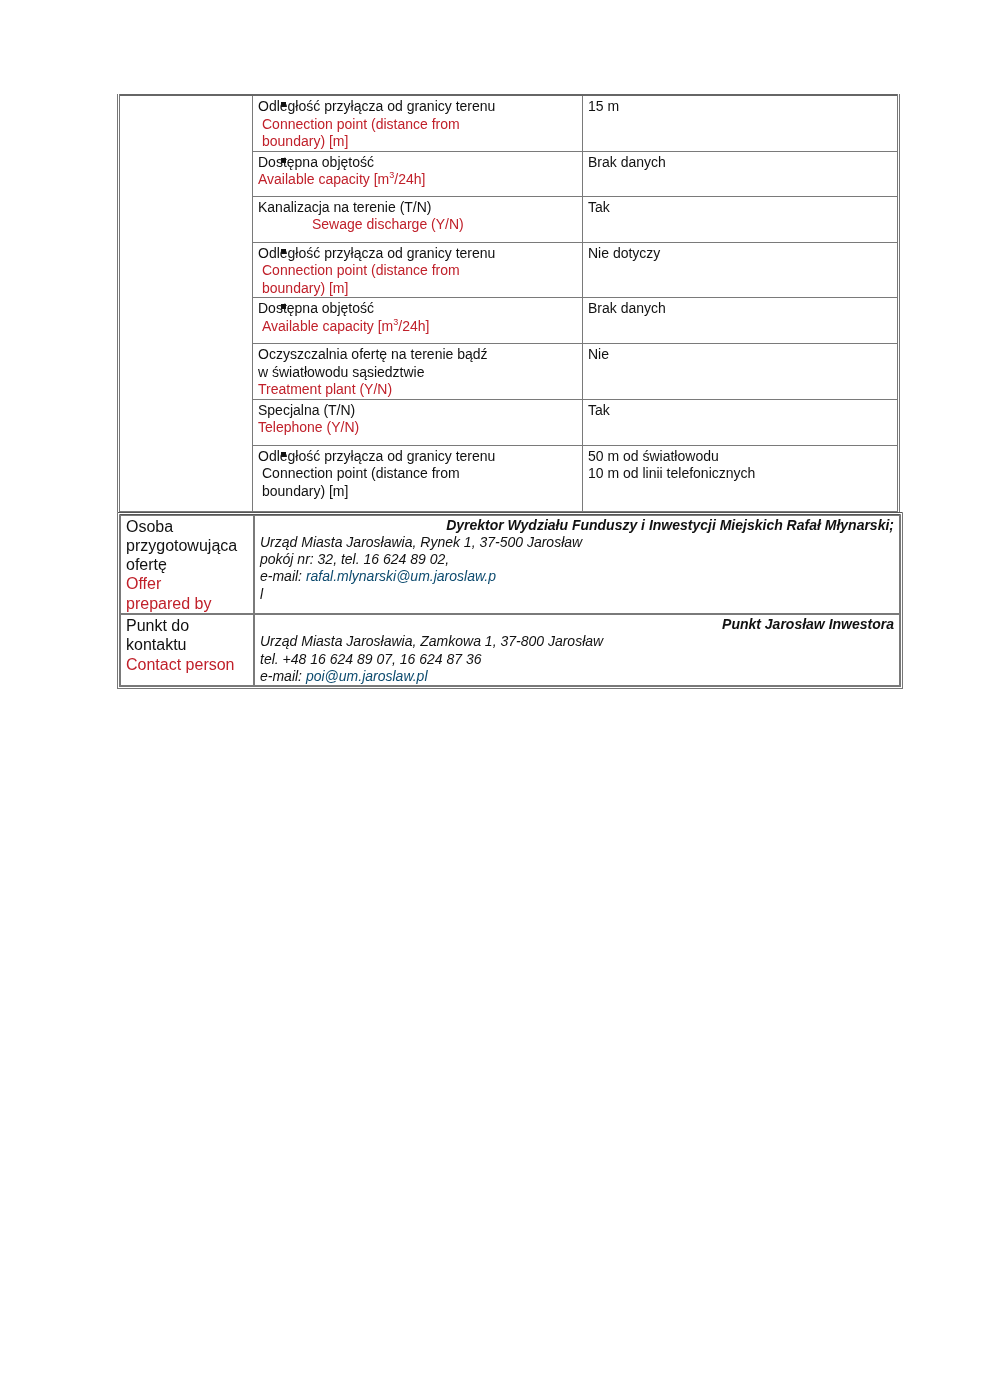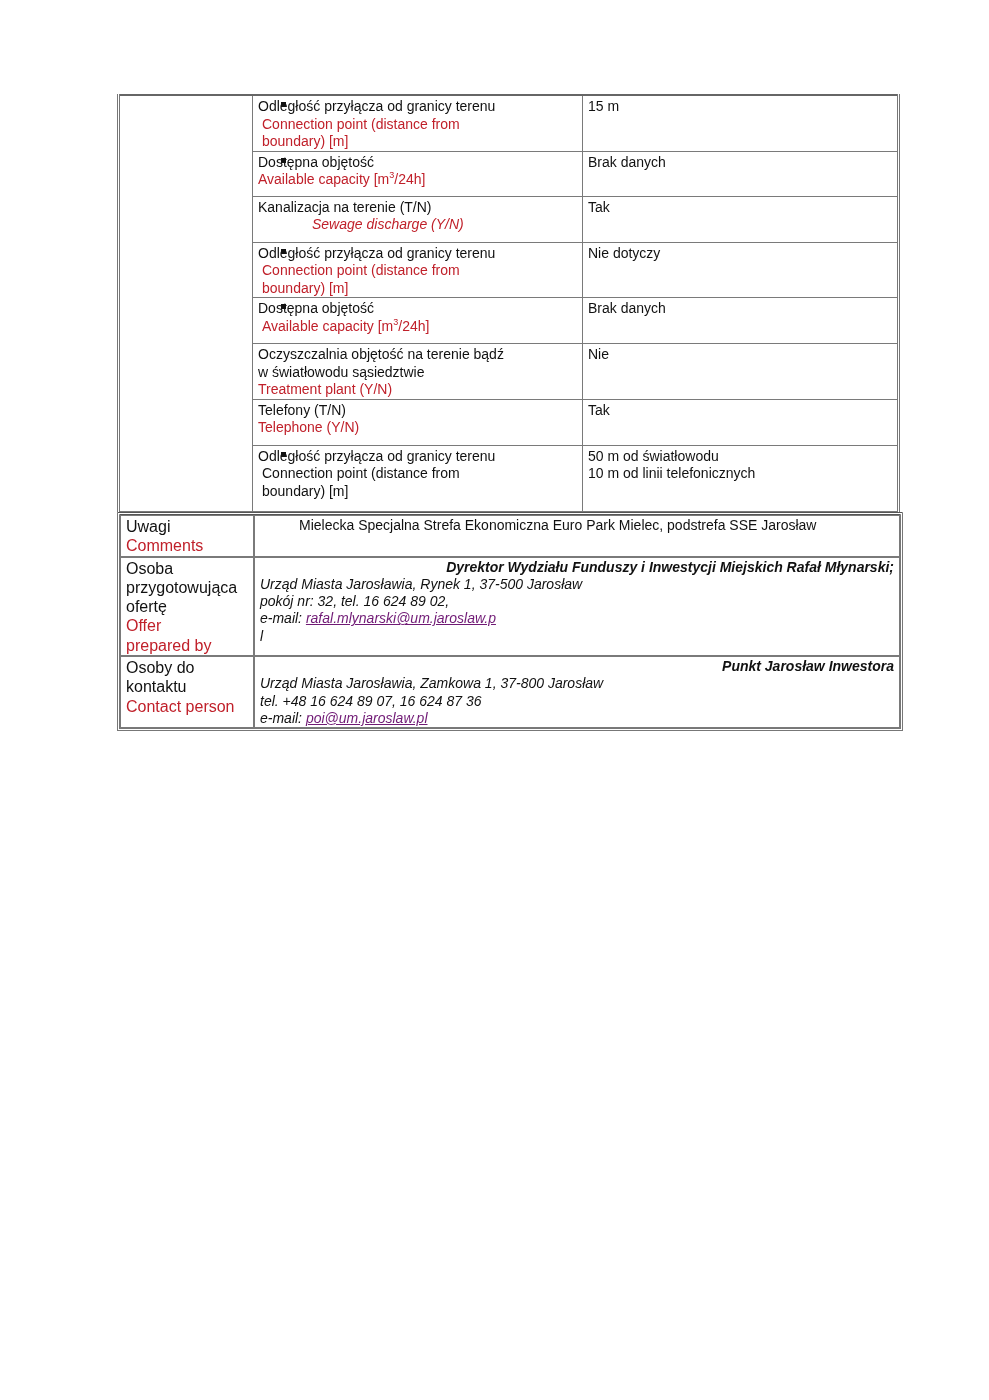--- a/index.html
+++ b/index.html
@@ -29,21 +29,21 @@
       border-top: 2px solid #666;
     }
     table.t1 td {
       vertical-align: top;
       font-size: 14px;
       line-height: 17.5px;
       padding: 2px 5px 0 5px;
       border: 1px solid #7a7a7a;
     }
     .red { color: #c0202a; }
-    .ind-red { padding-left: 54px; font-style: italic; }
+    .ind-red { padding-left: 54px; }
     .bul-row { position: relative; padding-left: 54px; }
     .bul {
       position: absolute;
       left: 28px;
       top: 6px;
       width: 5px;
       height: 5px;
       background: #111;
     }
     table.t2 {
@@ -62,21 +62,21 @@
     .lbl {
       font-size: 16px;
       line-height: 19.3px;
     }
     .body-it {
       font-size: 14px;
       line-height: 17.3px;
       font-style: italic;
     }
     .bold-it { font-weight: bold; font-style: italic; text-align: right; }
-    a.mail { color: #701a75; text-decoration: underline; }
+    a.mail { color: #0c4a6e; }
     sup { font-size: 9px; line-height: 0; }
   </style>
 </head>
 <body>
 
 <div class="page">
 
   <table class="t1">
     <colgroup>
       <col style="width:134px">
@@ -125,29 +125,29 @@
     <tr style="height:46px">
       <td class="bul-row">
         <span class="bul"></span>
         <div>Dostępna objętość</div>
         <div class="red" style="padding-left:4px"><span>Available capacity [m</span><sup>3</sup><span>/24h]</span></div>
       </td>
       <td>Brak danych</td>
     </tr>
     <tr style="height:54px">
       <td>
-        <div>Oczyszczalnia objętość na terenie bądź</div>
+        <div>Oczyszczalnia ofertę na terenie bądź</div>
         <div>w światłowodu sąsiedztwie</div>
         <div class="red">Treatment plant (Y/N)</div>
       </td>
       <td>Nie</td>
     </tr>
     <tr style="height:46px">
       <td>
-        <div>Telefony (T/N)</div>
+        <div>Specjalna (T/N)</div>
         <div class="red">Telephone (Y/N)</div>
       </td>
       <td>Tak</td>
     </tr>
     <tr style="height:66px">
       <td class="bul-row">
         <span class="bul"></span>
         <div>Odległość przyłącza od granicy terenu</div>
         <div style="padding-left:4px">
           <div>Connection point (distance from</div>
@@ -161,46 +161,39 @@
     </tr>
   </tbody>
     </table>
 
   <table class="t2">
     <colgroup>
       <col style="width:134px">
       <col style="width:646px">
     </colgroup>
     <tbody>
-        <tr style="height:42px">
-      <td class="lbl">
-        <div>Uwagi</div>
-        <div class="red">Comments</div>
-      </td>
-      <td style="font-size:14px; line-height:17px; padding-left:44px;">Mielecka Specjalna Strefa Ekonomiczna Euro Park Mielec, podstrefa SSE Jarosław</td>
-    </tr>
     <tr style="height:97px">
       <td class="lbl">
         <div>Osoba</div>
         <div>przygotowująca</div>
         <div>ofertę</div>
         <div class="red">Offer</div>
         <div class="red">prepared by</div>
       </td>
       <td class="body-it">
         <div class="bold-it">Dyrektor Wydziału Funduszy i Inwestycji Miejskich Rafał Młynarski;</div>
         <div>Urząd Miasta Jarosławia, Rynek 1, 37-500 Jarosław</div>
         <div>pokój nr: 32, tel. 16 624 89 02,</div>
         <div><span>e-mail: </span><a class="mail">rafal.mlynarski@um.jaroslaw.p</a></div>
         <div>l</div>
       </td>
     </tr>
     <tr style="height:70px">
       <td class="lbl">
-        <div>Osoby do</div>
+        <div>Punkt do</div>
         <div>kontaktu</div>
         <div class="red">Contact person</div>
       </td>
       <td class="body-it">
         <div class="bold-it">Punkt Jarosław Inwestora</div>
         <div>Urząd Miasta Jarosławia, Zamkowa 1, 37-800 Jarosław</div>
         <div>tel. +48 16 624 89 07, 16 624 87 36</div>
         <div><span>e-mail: </span><a class="mail">poi@um.jaroslaw.pl</a></div>
       </td>
     </tr>

